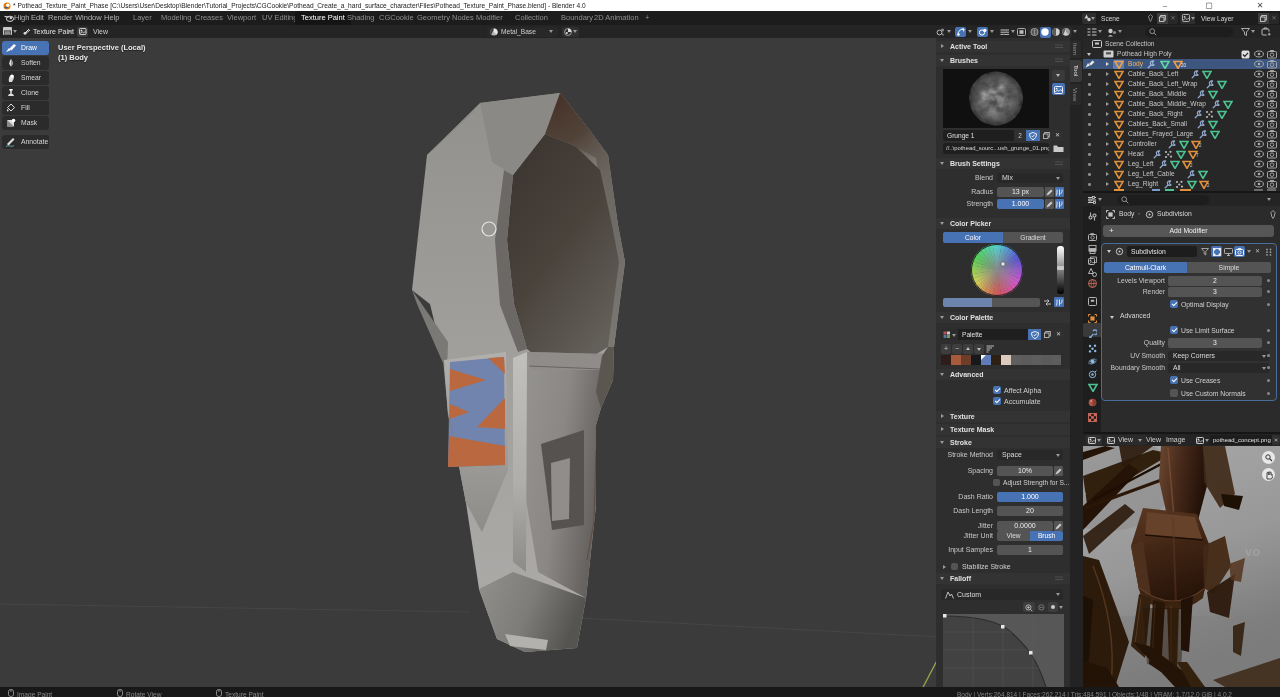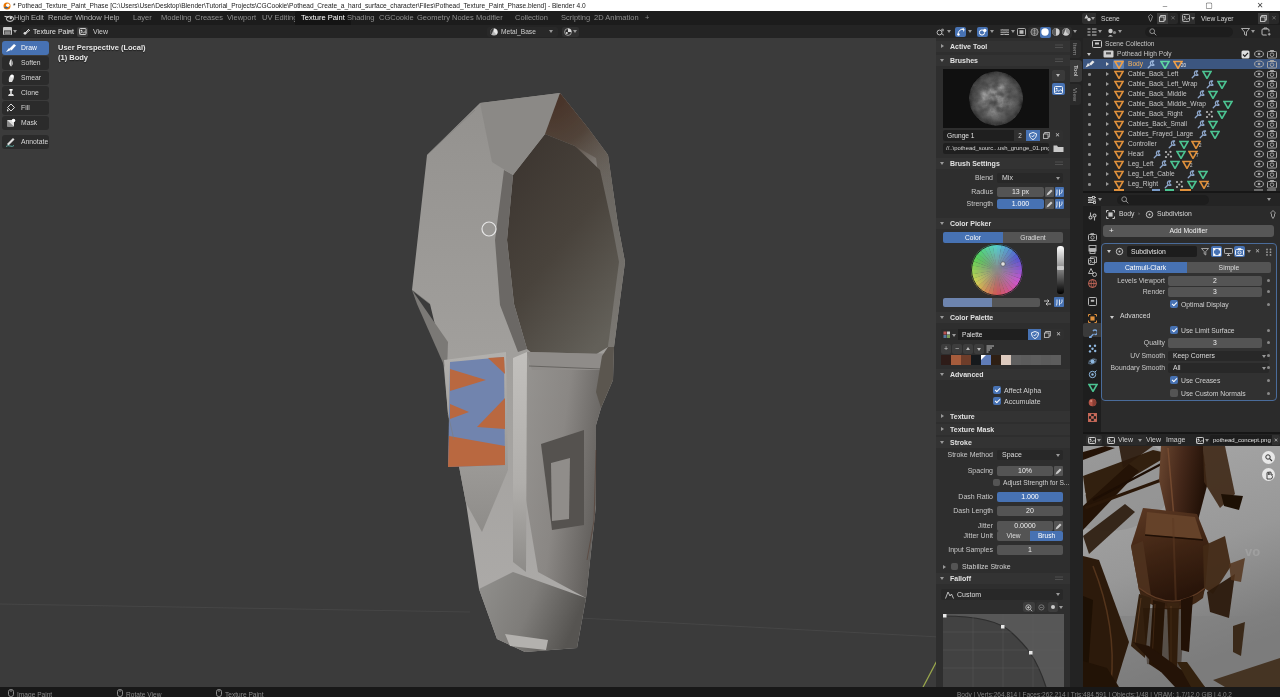--- a/index.html
+++ b/index.html
@@ -86,21 +86,21 @@
     <span class="wtab" style="left:161px;">Modeling</span>
     <span class="wtab" style="left:195px;">Creases</span>
     <span class="wtab" style="left:227px;">Viewport</span>
     <span class="wtab" style="left:262px;">UV Editing</span>
     <span class="wtab act" style="left:295px;">Texture Paint</span>
     <span class="wtab" style="left:347px;">Shading</span>
     <span class="wtab" style="left:379px;">CGCookie</span>
     <span class="wtab" style="left:417px;">Geometry Nodes</span>
     <span class="wtab" style="left:476px;">Modifier</span>
     <span class="wtab" style="left:515px;">Collection</span>
-    <span class="wtab" style="left:561px;">Scripting</span>
+    <span class="wtab" style="left:561px;">Boundary</span>
     <span class="wtab" style="left:594px;">2D Animation</span>
     <span class="wtab" style="left:645px;">+</span>
     <div class="abs" style="left:1082px;top:1.5px;width:14px;height:11px;background:#2e2e2e;border-radius:2px 0 0 2px;"></div>
     <svg class="abs" style="left:1084px;top:3px;" width="7" height="8">
         <path d="M2.5 0.5 L4.5 4.5 H0.5 Z" fill="#ccc"></path>
         <circle cx="5" cy="5.5" r="1.7" fill="#ccc"></circle>
       </svg>
     <div class="tri-d" style="left:1091px;top:5.5px;"></div>
     <div class="abs" style="left:1096px;top:1.5px;width:59px;height:11px;background:#1d1d1d;color:#d5d5d5;font-size:6.6px;line-height:11px;"><span style="margin-left:5px;">Scene</span></div>
     <svg class="abs" style="left:1147px;top:3px;" width="7" height="8">

